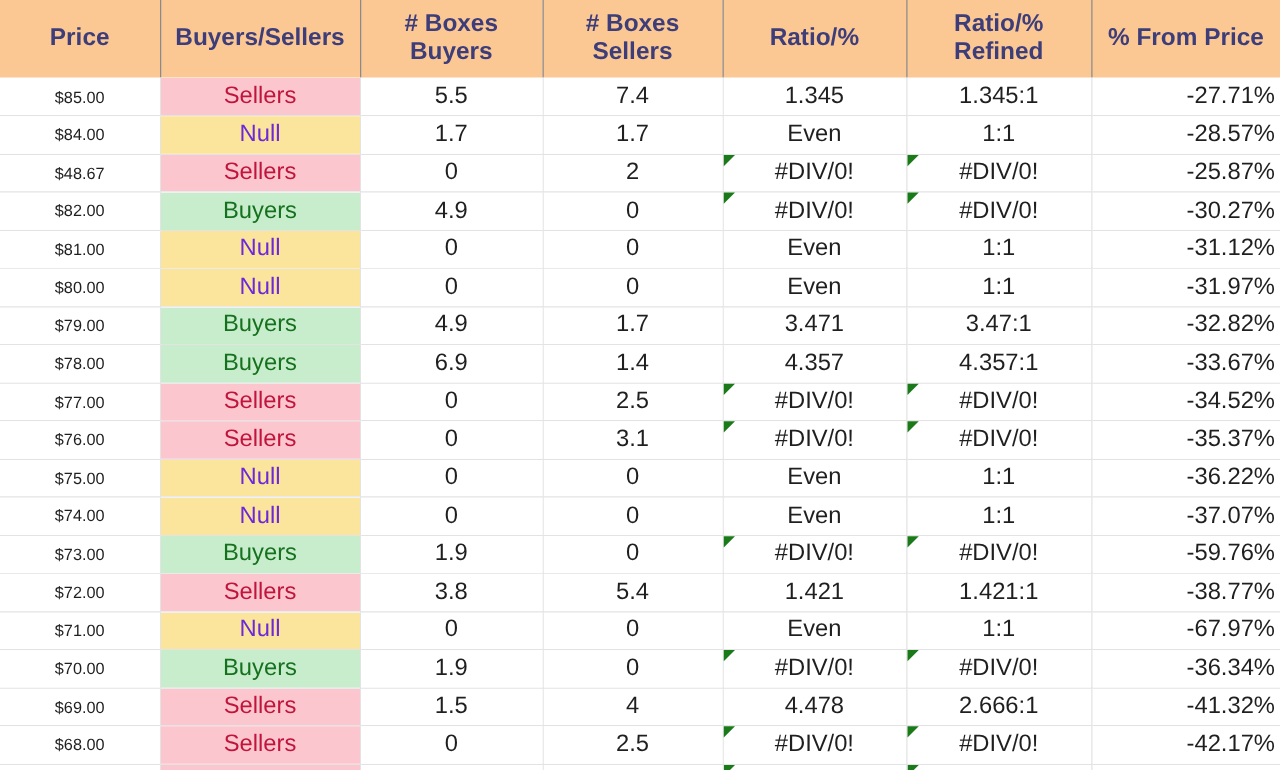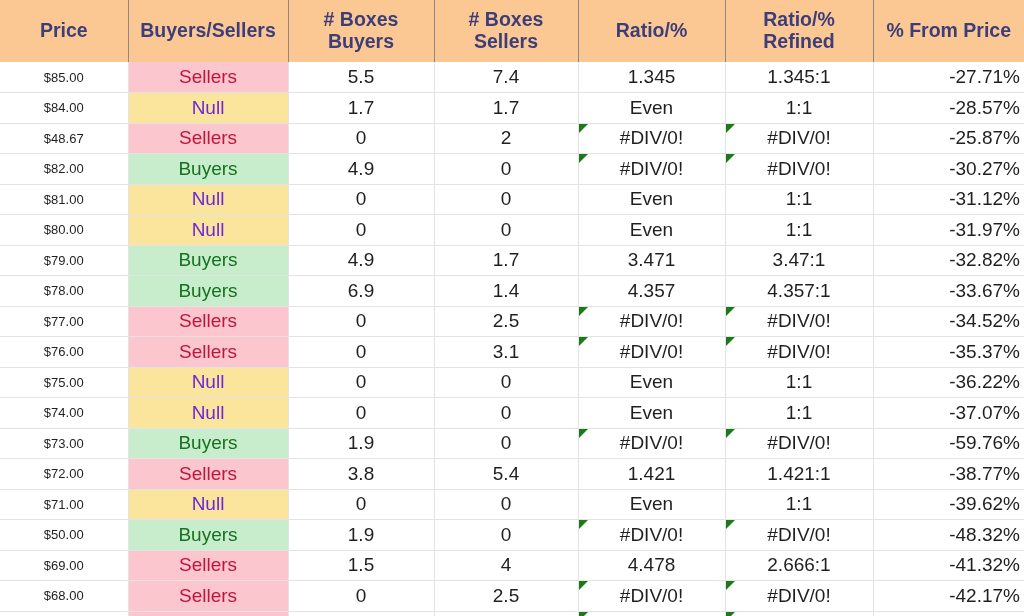--- a/index.html
+++ b/index.html
@@ -254,30 +254,30 @@
           <td><span>1.421:1</span></td>
           <td><span>-38.77%</span></td>
         </tr>
         <tr>
           <td class="price"><span>$71.00</span></td>
           <td class="status status-null"><span>Null</span></td>
           <td><span>0</span></td>
           <td><span>0</span></td>
           <td><span>Even</span></td>
           <td><span>1:1</span></td>
-          <td><span>-39.62%</span></td>
-        </tr>
-        <tr>
-          <td class="price"><span>$50.00</span></td>
+          <td><span>-67.97%</span></td>
+        </tr>
+        <tr>
+          <td class="price"><span>$70.00</span></td>
           <td class="status status-buyers"><span>Buyers</span></td>
           <td><span>1.9</span></td>
           <td><span>0</span></td>
           <td><span class="err-flag"></span><span>#DIV/0!</span></td>
           <td><span class="err-flag"></span><span>#DIV/0!</span></td>
-          <td><span>-48.32%</span></td>
+          <td><span>-36.34%</span></td>
         </tr>
         <tr>
           <td class="price"><span>$69.00</span></td>
           <td class="status status-sellers"><span>Sellers</span></td>
           <td><span>1.5</span></td>
           <td><span>4</span></td>
           <td><span>4.478</span></td>
           <td><span>2.666:1</span></td>
           <td><span>-41.32%</span></td>
         </tr>

